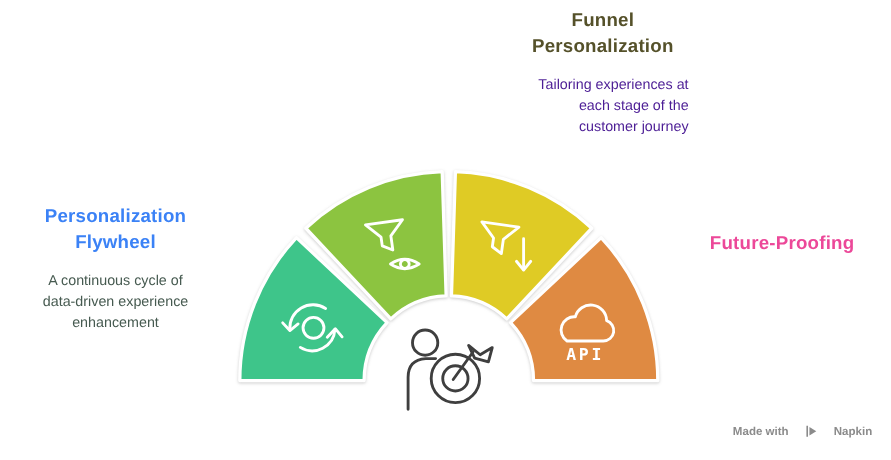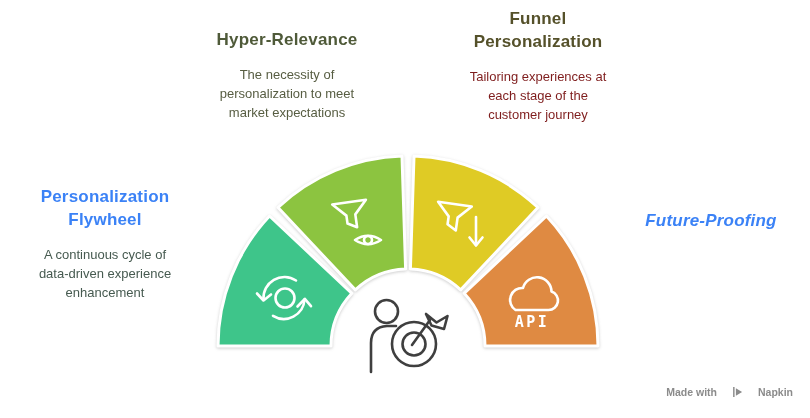--- a/index.html
+++ b/index.html
@@ -12,21 +12,21 @@
     margin:0 auto;font-size:17px;line-height:1.35;font-weight:bold;letter-spacing:.2px;
   }
   .label-block p{
     margin:13px auto 0;font-size:13px;line-height:1.48;font-weight:500;
   }
   .b1{left:8px;top:186px;width:194px;}
   .b1 h2{max-width:168px;}
   .b1 p{max-width:152px;}
   .b2{left:189px;top:29px;width:196px;}
   .b2 p{max-width:164px;}
-  .b3{left:440px;top:8px;width:196px;}
+  .b3{left:450px;top:8px;width:196px;}
   .b3 h2{max-width:168px;}
   .b3 p{max-width:156px;}
   .b4{left:613px;top:210px;width:196px;}
   .b4 p{max-width:142px;}
   #gauge{position:absolute;left:0;top:0;}
   .seg{stroke:#ffffff;stroke-width:3;stroke-linejoin:round;}
   .segwrap{filter:drop-shadow(0 1.5px 1.5px rgba(60,60,60,.25));}
   .wicon{fill:none;stroke:#ffffff;stroke-width:2.6;stroke-linecap:round;stroke-linejoin:round;}
   .dicon{fill:none;stroke:#3f3f3f;stroke-width:2.6;stroke-linecap:round;stroke-linejoin:round;}
   .api-text{font-family:"DejaVu Sans Mono", monospace;font-size:15px;font-weight:600;letter-spacing:2.5px;fill:#ffffff;}
@@ -38,30 +38,26 @@
 </style>
 </head>
 <body>
 
 <div id="stage">
 
   <div class="label-block b1">
     <h2 style="color: #3b82f6;">Personalization Flywheel</h2>
     <p style="color: rgb(70, 90, 80);">A continuous cycle of data-driven experience enhancement</p>
   </div>
-  <div class="label-block b2">
-    <h2 style="color: rgb(79, 90, 57);">Hyper-Relevance</h2>
-    <p style="color: rgb(87, 93, 66);">The necessity of personalization to meet market expectations</p>
-  </div>
   <div class="label-block b3">
     <h2 style="color: rgb(85, 81, 42);">Funnel Personalization</h2>
-    <p style="color: #7f1d1d;">Tailoring experiences at each stage of the customer journey</p>
+    <p style="color: #4c1d95; text-align: right;">Tailoring experiences at each stage of the customer journey</p>
   </div>
   <div class="label-block b4">
-    <h2 style="color: #3b82f6; font-style: italic;">Future-Proofing</h2>
+    <h2 style="color: #ec4899;">Future-Proofing</h2>
   </div>
 
   <svg id="gauge" width="810" height="418" viewBox="0 0 810 418">
     <g class="segwrap">
       <path class="seg" d="M218,346 A190,190 0 0 1 269.5,216 L351.9,293.3 A77,77 0 0 0 331,346 Z" fill="#3ec58a"></path>
       <path class="seg" d="M278,207.5 A190,190 0 0 1 402,156.1 L405.6,269 A77,77 0 0 0 355.3,289.9 Z" fill="#8cc440"></path>
       <path class="seg" d="M414,156.1 A190,190 0 0 1 538,207.5 L460.7,289.9 A77,77 0 0 0 410.4,269 Z" fill="#dfcb25"></path>
       <path class="seg" d="M546.5,216 A190,190 0 0 1 598,346 L485,346 A77,77 0 0 0 464.1,293.3 Z" fill="#df8a42"></path>
     </g>
 

